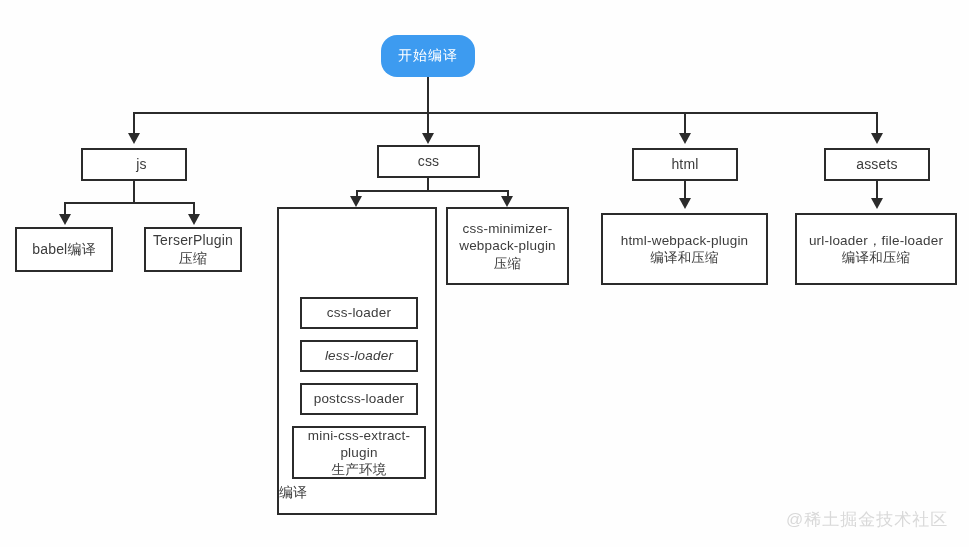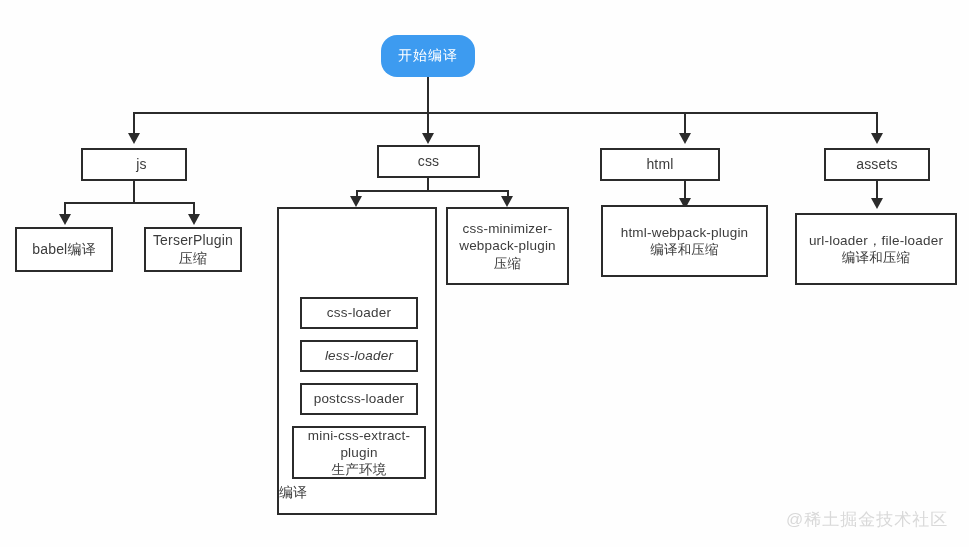--- a/index.html
+++ b/index.html
@@ -111,21 +111,21 @@
   <div class="arrow-down" style="left:871px; top:133px;"></div>
 
   <div class="node" style="left:81px; top:148px; width:106px; height:33px; font-size:14px;padding-left:15px;">
     <span>js</span>
   </div>
 
   <div class="node" style="left:377px; top:145px; width:103px; height:33px; font-size:14px;text-align:right;">
     <span>css</span>
   </div>
 
-  <div class="node" style="left:600px; top:148px; width:120px; height:33px; font-size:14px;">
+  <div class="node" style="left:632px; top:148px; width:106px; height:33px; font-size:14px;">
     <span>html</span>
   </div>
 
   <div class="node" style="left:824px; top:148px; width:106px; height:33px; font-size:14px;">
     <span>assets</span>
   </div>
 
   <div class="line-v" style="left:133px; top:181px; height:22px;"></div>
   <div class="line-h" style="left:64px; top:202px; width:131px;"></div>
   <div class="line-v" style="left:64px; top:202px; height:14px;"></div>
@@ -168,21 +168,21 @@
   </div>
 
   <div class="node" style="left:446px; top:207px; width:123px; height:78px; font-size:13.5px;">
     <span>css-minimizer-
 webpack-plugin
 压缩</span>
   </div>
 
   <div class="line-v" style="left:684px; top:181px; height:22px;"></div>
   <div class="arrow-down" style="left:679px; top:198px;"></div>
-  <div class="node" style="left:601px; top:205px; width:167px; height:72px; font-size:13.5px;">
+  <div class="node" style="left:601px; top:213px; width:167px; height:72px; font-size:13.5px;">
     <span>html-webpack-plugin
 编译和压缩</span>
   </div>
 
   <div class="line-v" style="left:876px; top:181px; height:22px;"></div>
   <div class="arrow-down" style="left:871px; top:198px;"></div>
   <div class="node" style="left:795px; top:213px; width:162px; height:72px; font-size:13.5px;">
     <span>url-loader，file-loader
 编译和压缩</span>
   </div>

